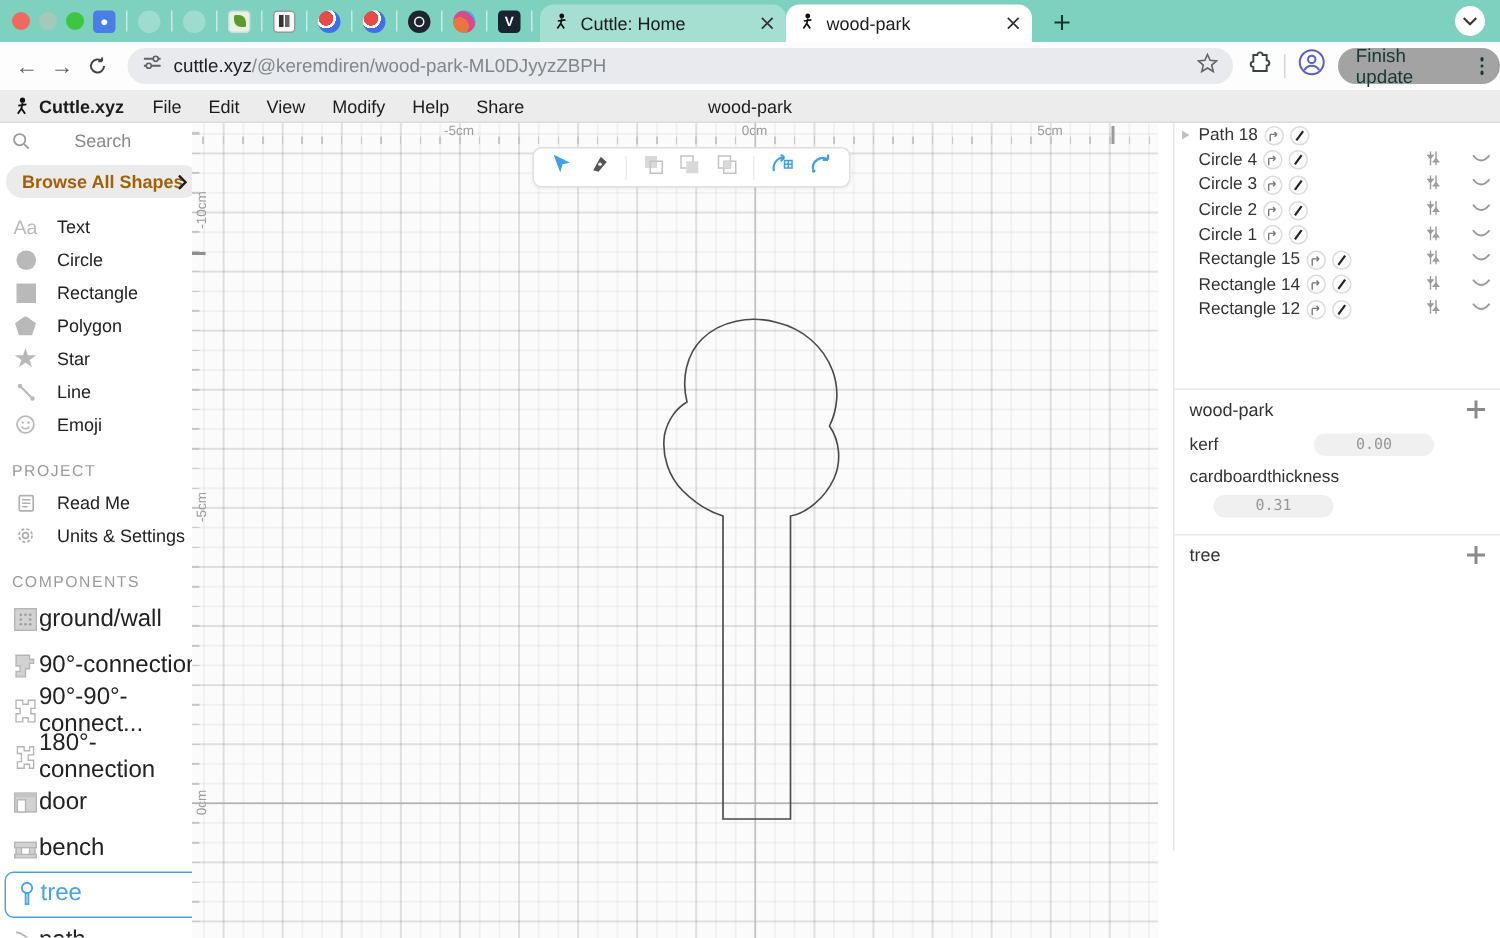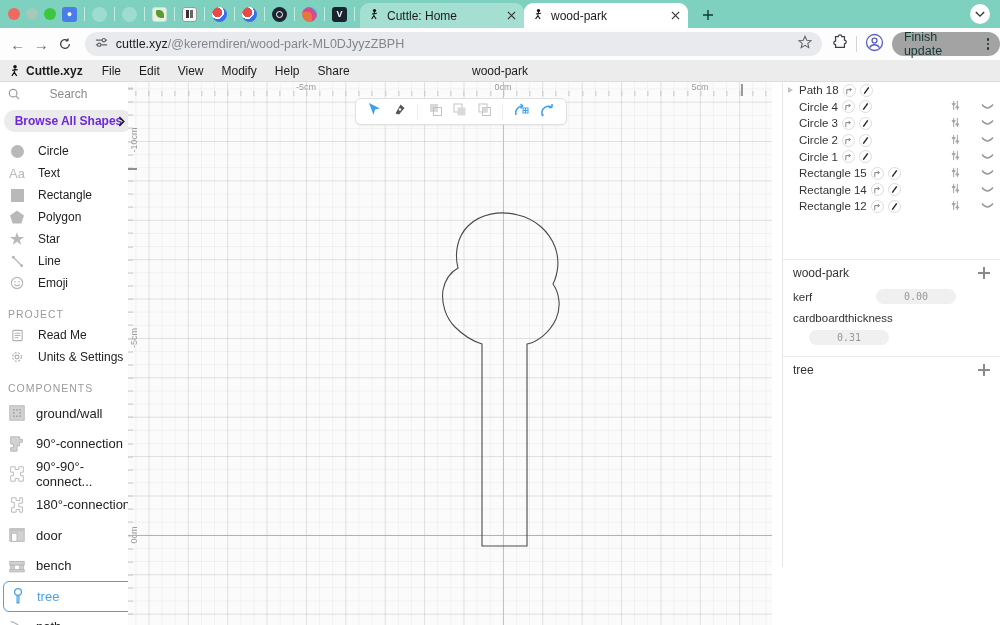--- a/index.html
+++ b/index.html
@@ -50,27 +50,27 @@
   
   .menubar { position:absolute; left:0; top:60px; width:1000px; height:22px; background:#ececec; border-bottom:1px solid #dcdcdc; display:flex; align-items:center; font-size:12px; color:#1c1c1c; }
   .brand { font-weight:bold; margin:0 10px 0 4px; }
   .menu-item { padding:0 9px; }
   .doc-title { position:absolute; left:0; right:0; text-align:center; font-size:12px; color:#1c1c1c; pointer-events:none; }
 
   
   .sidebar { position:absolute; left:0; top:82px; width:138px; height:543px; background:#fff; border-right:1px solid #e4e4e4; overflow:hidden; }
   .search-row { height:20px; margin-top:2px; position:relative; display:flex; align-items:center; justify-content:center; color:#8a8a8a; font-size:12px; }
   .search-row svg { position:absolute; left:8px; top:4px; }
-  .browse-pill { height:22px; margin:6px 4px 0 4px; background:#ebebeb; border-radius:13px; display:flex; align-items:center; justify-content:center; gap:4px; font-size:12px; font-weight:bold; color:#6d28d9; position:relative; }
+  .browse-pill { height:22px; margin:6px 4px 0 4px; background:#ebebeb; border-radius:13px; display:flex; align-items:center; justify-content:center; gap:4px; font-size:12px; font-weight:bold; color:#a16207; position:relative; }
   .browse-pill svg { position:absolute; right:8px; top:6px; }
   .side-item { height:22px; display:flex; align-items:center; padding-left:8px; gap:12px; font-size:12px; color:#222; }
   .side-icon { width:18px; display:flex; align-items:center; justify-content:center; color:#b9b9b9; }
   .shape-list { margin-top:8px; }
   .sec-header { margin:14px 0 4px 8px; font-size:10.5px; letter-spacing:1px; color:#9a9a9a; }
-  .comp-item { height:30.5px; display:flex; align-items:center; padding-left:8px; gap:10px; font-size:13px; color:#222; }
+  .comp-item { height:30.5px; display:flex; align-items:center; padding-left:8px; font-size:16px; color:#222; }
   .comp-item.selected { margin:0 3px; padding-left:5px; border:1.5px solid #4aa3e8; border-radius:6px; color:#4aa3e8; }
   .icon-aa { font-size:13px; color:#b9b9b9; letter-spacing:0; }
   .sq { width:13px; height:13px; background:#b9b9b9; }
   .ci { width:13px; height:13px; background:#b9b9b9; border-radius:50%; }
   .pent { width:14px; height:13px; background:#b9b9b9; clip-path:polygon(50% 0,100% 38%,81% 100%,19% 100%,0 38%); }
   .star5 { width:15px; height:14px; background:#b9b9b9; clip-path:polygon(50% 0,61% 35%,98% 35%,68% 57%,79% 91%,50% 70%,21% 91%,32% 57%,2% 35%,39% 35%); }
 
   
   .canvas { position:absolute; left:128px; top:82px; width:644px; height:618px;
     background-color:#fbfbfb;
@@ -274,28 +274,28 @@
   </div>
   <div class="browse-pill">
     <span>Browse All Shapes</span>
     <svg width="7" height="11" viewBox="0 0 8 12">
         <path d="M1.5 1 L6.5 6 L1.5 11" stroke="#1c1c1c" stroke-width="1.8" fill="none"></path>
       </svg>
   </div>
 
   <div class="shape-list">
     <div class="side-item">
+        <span class="side-icon icon-aa">Aa</span>
+        <span>Text</span>
+      </div>
+    <div class="side-item">
         <span class="side-icon">
           <span class="ci"></span>
         </span>
         <span>Circle</span>
-      </div>
-    <div class="side-item">
-        <span class="side-icon icon-aa">Aa</span>
-        <span>Text</span>
       </div>
     <div class="side-item">
         <span class="side-icon">
           <span class="sq"></span>
         </span>
         <span>Rectangle</span>
       </div>
     <div class="side-item">
         <span class="side-icon">
           <span class="pent"></span>

